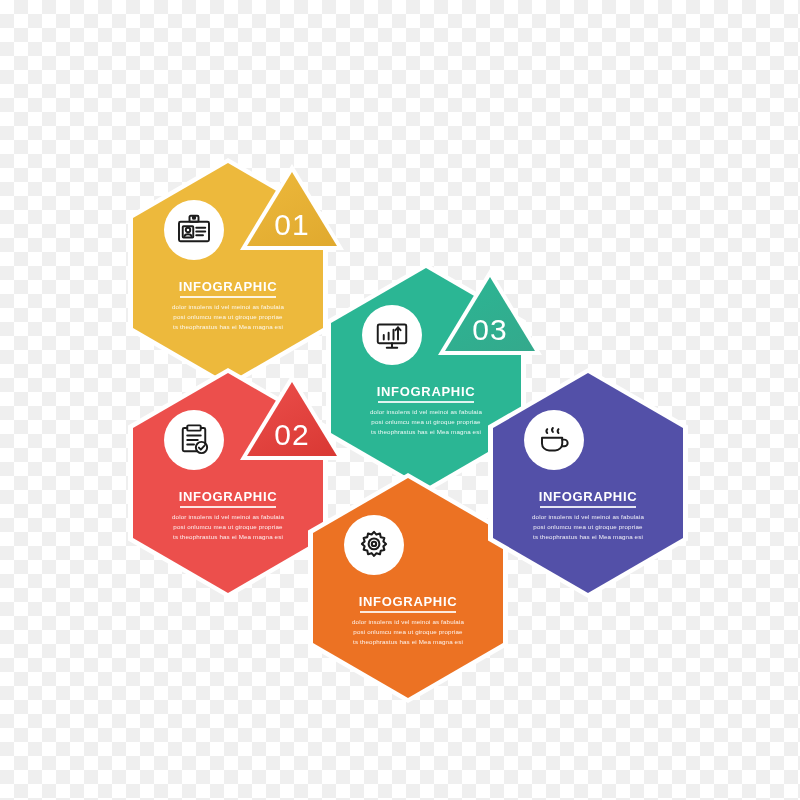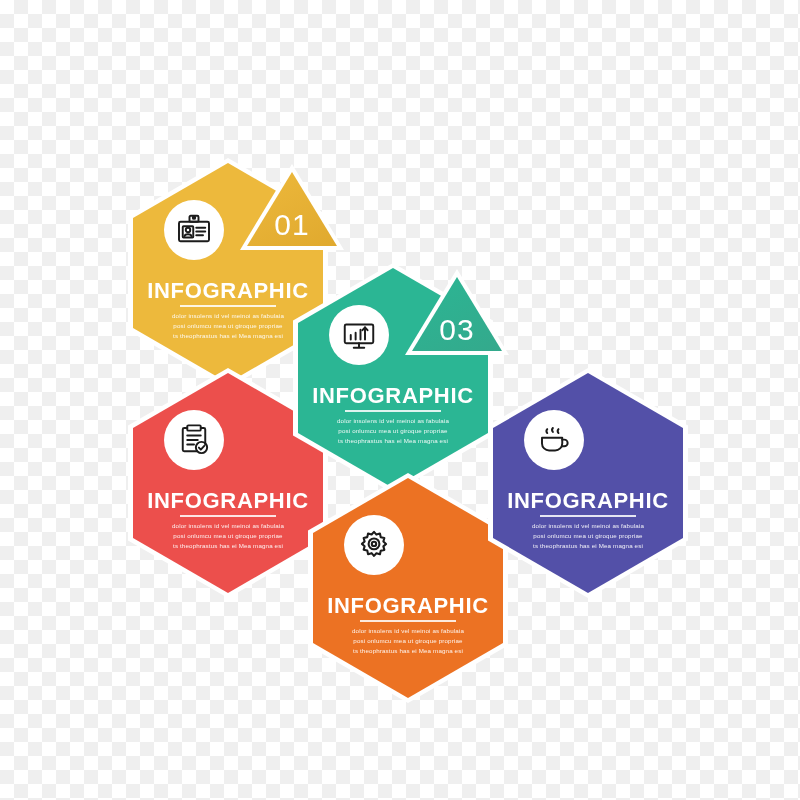--- a/index.html
+++ b/index.html
@@ -46,21 +46,21 @@
   
   .icon-circle{
     position:absolute;width:60px;height:60px;border-radius:50%;
     background:#ffffff;display:flex;align-items:center;justify-content:center;
   }
   .icon-circle svg{width:36px;height:36px;display:block;}
 
   
   .txt{position:absolute;left:0;width:100%;text-align:center;box-sizing:border-box;}
   .ttl{
-    color:#ffffff;font-size:22px;font-weight:700;letter-spacing:.7px;
+    color:#ffffff;font-size:13px;font-weight:700;letter-spacing:.7px;
     line-height:1;margin:0 0 3px 0;
   }
   .rule{width:96px;height:2px;background:rgba(255,255,255,.85);margin:0 auto 4px auto;}
   .body-txt{
     color:rgba(255,255,255,.92);font-size:6.2px;line-height:1.58;
     letter-spacing:.15px;margin:0;padding:0 22px;
   }
   .body-txt span{display:block;white-space:nowrap;}
 </style>
 </head>
@@ -109,33 +109,38 @@
       <svg viewBox="0 0 48 48" fill="none" stroke="#1b1b1b" stroke-width="2.6" stroke-linecap="round" stroke-linejoin="round">
         <path d="M33 8h4a2 2 0 0 1 2 2v20"></path>
         <path d="M28 39H11a2 2 0 0 1-2-2V10a2 2 0 0 1 2-2h4"></path>
         <rect x="15" y="4.5" width="18" height="7" rx="1.6"></rect>
         <path d="M15 18h18M15 24h14M15 30h9"></path>
         <circle cx="34" cy="34" r="7.5"></circle>
         <path d="M30.5 34.2l2.6 2.6 4.6-5"></path>
       </svg>
     </div>
 
+    <div class="tri-wrap" style="left:112px;top:6px;">
+      <div class="tri-white"></div>
+      <div class="tri-fill" id="t2fill" style="background: linear-gradient(150deg, rgb(236, 79, 76) 0%, rgb(217, 56, 51) 100%);"></div>
+      <div class="tri-num">02</div>
+    </div>
 
     <div class="txt" style="top:122px;">
       <p class="ttl">INFOGRAPHIC</p>
       <div class="rule"></div>
       <p class="body-txt" id="b2">
           <span>dolor insolens id vel meinoi as fabulaia</span>
           <span>posi onlumcu mea ut giroque propriae</span>
           <span>ts theophrastus has ei Mea magna esi</span>
         </p>
     </div>
   </div>
 
-  <div class="panel" id="p3" style="left:293px;top:263px;">
+  <div class="panel" id="p3" style="left:326px;top:263px;">
     <div class="hex-outer"></div>
     <div class="hex-inner" id="p3fill" style="background: rgb(43, 182, 148);"></div>
 
     <div class="icon-circle" style="left:36px;top:42px;">
       <svg viewBox="0 0 48 48" fill="none" stroke="#1b1b1b" stroke-width="2.6" stroke-linecap="round" stroke-linejoin="round">
         <rect x="5" y="10" width="38" height="25" rx="2"></rect>
         <path d="M24 35v6M17 41h14"></path>
         <path d="M13 30v-6M19.5 30v-9M26 30v-13"></path>
         <path d="M32 30V14"></path>
         <path d="M32 14l-3.4 3.6M32 14l3.4 3.6"></path>

